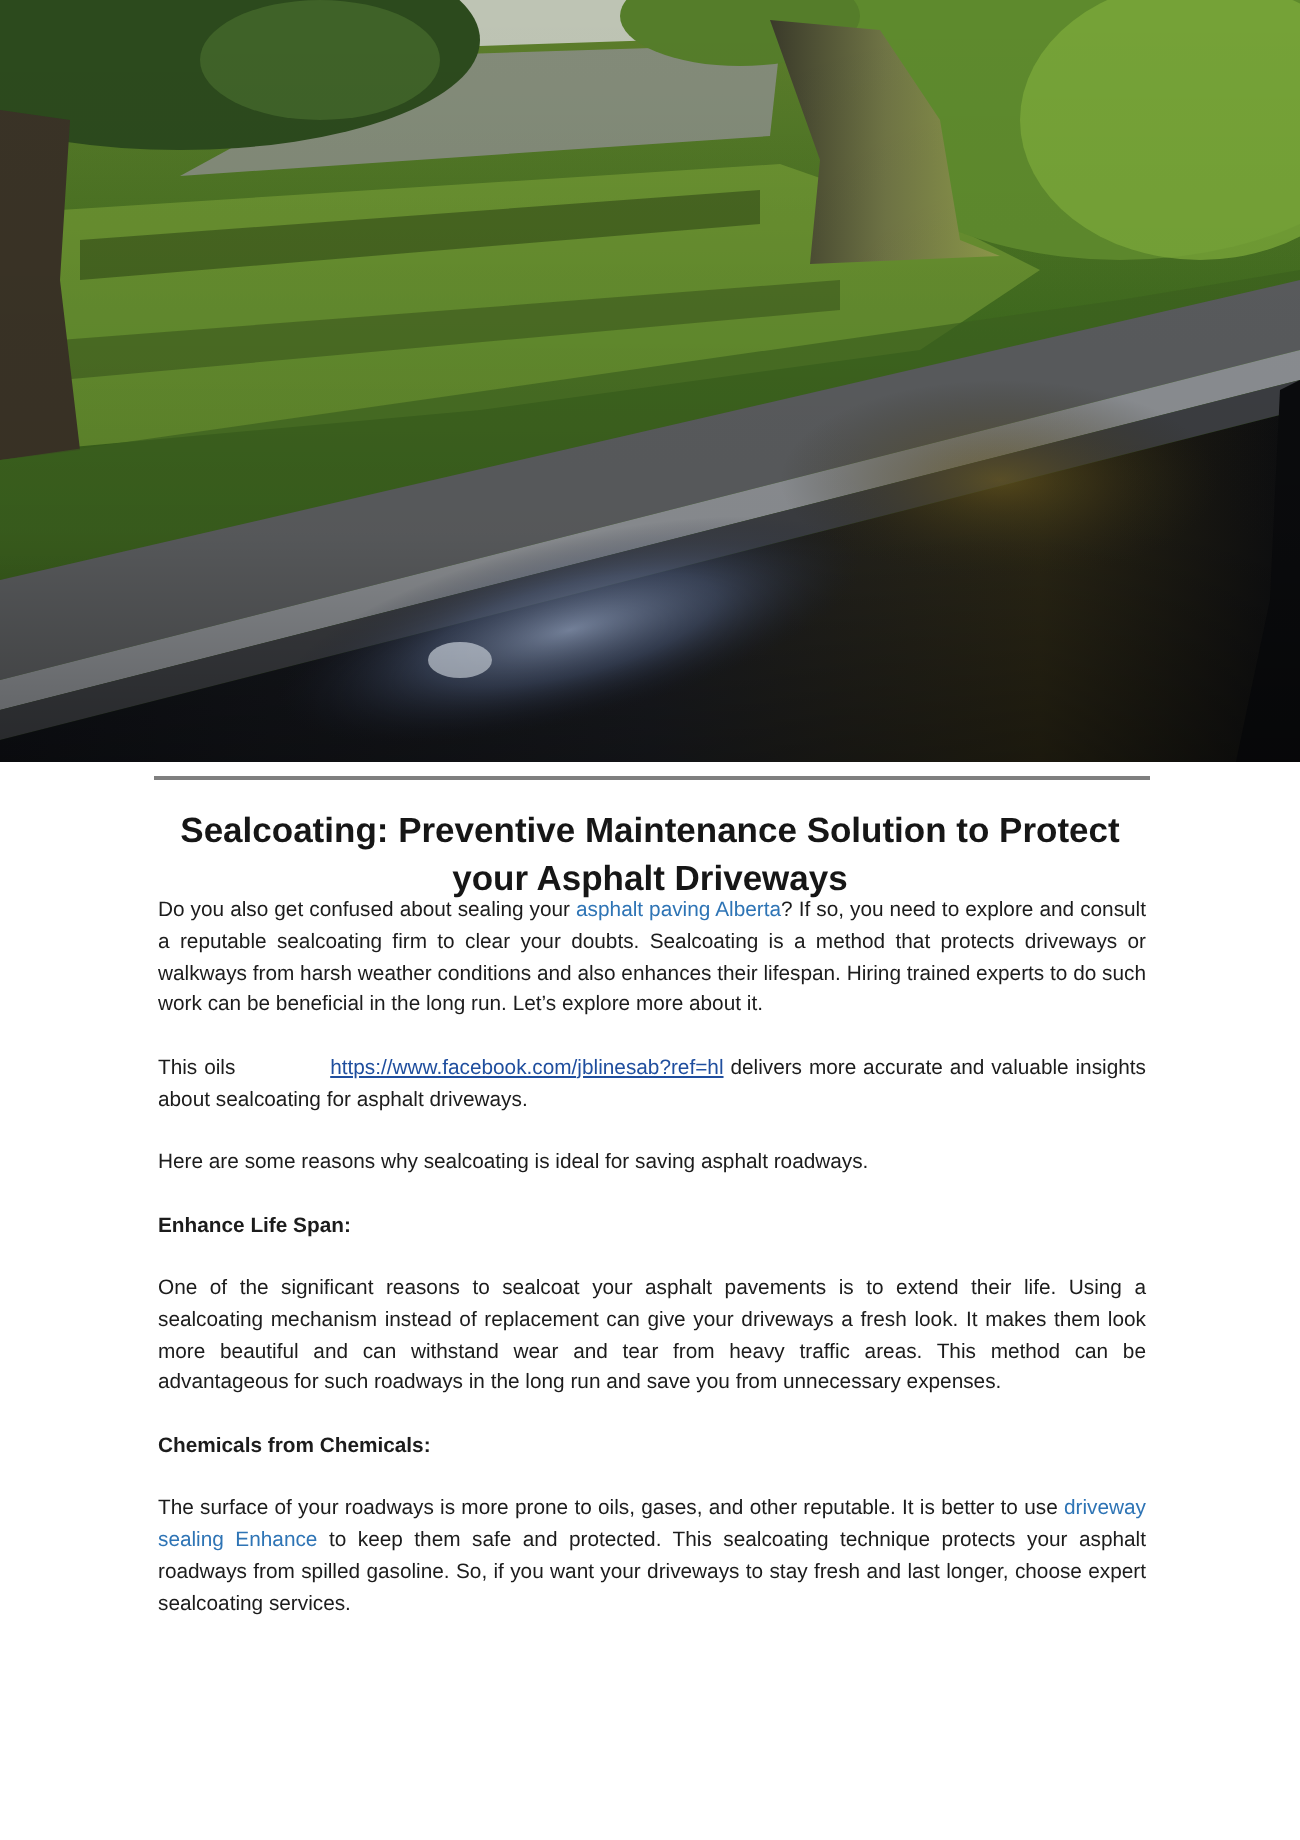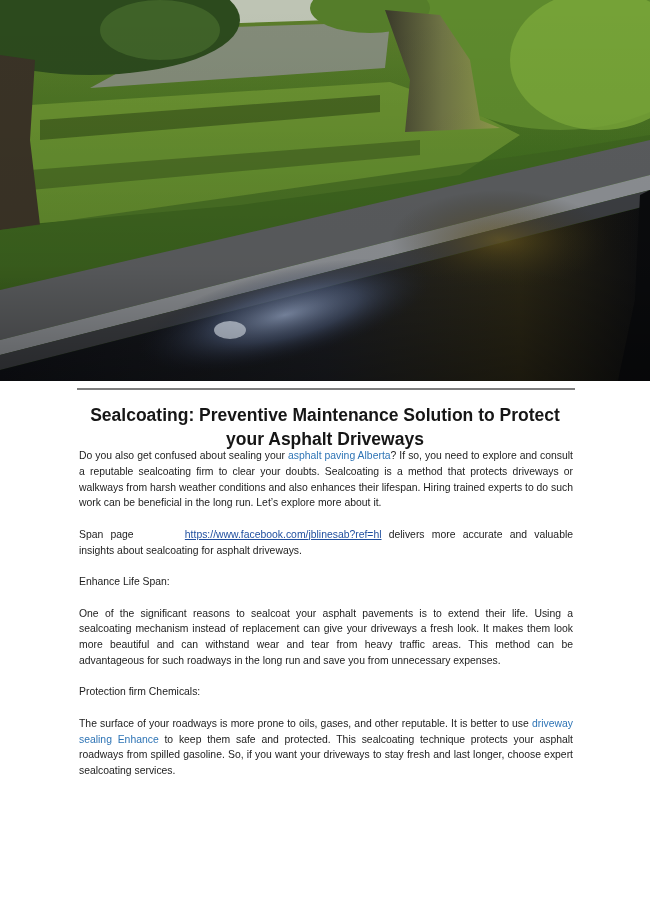--- a/index.html
+++ b/index.html
@@ -12,21 +12,21 @@
     .rule { position: absolute; left: 77px; top: 388px; width: 498px; height: 2px; background: #7f7f7f; }
 
     .title {
       position: absolute; left: 70px; top: 403px; width: 510px;
       text-align: center; font-weight: bold; font-size: 17.5px; line-height: 24px;
       color: #161616; letter-spacing: 0px;
     }
 
     .content { position: absolute; left: 79px; top: 448px; width: 494px; font-size: 10.4px; line-height: 15.75px; color: #1c1c1c; }
     .content p { text-align: justify; margin-bottom: 15.75px; }
-    .content p.heading { font-weight: normal; }
+    .content p.heading { font-weight: bold; }
     .link-alt { color: #2e74b5; text-decoration: none; }
     .link-url { color: #1f4e9e; text-decoration: underline; margin-left: 44px; }
   </style>
 </head>
 <body>
 
 <div class="hero">
   <svg viewBox="0 0 650 381" xmlns="http://www.w3.org/2000/svg">
     <defs>
       <linearGradient id="grassG" x1="0" y1="0" x2="0" y2="1">
@@ -105,21 +105,22 @@
 
 <div class="rule"></div>
 
 <h1 class="title">Sealcoating: Preventive Maintenance Solution to Protect your Asphalt Driveways</h1>
 
 <div class="content">
   <p>
     <span>Do you also get confused about sealing your </span><a class="link-alt">asphalt paving Alberta</a><span>? If so, you need to explore and consult a reputable sealcoating firm to clear your doubts. Sealcoating is a method that protects driveways or walkways from harsh weather conditions and also enhances their lifespan. Hiring trained experts to do such work can be beneficial in the long run. Let’s explore more about it.</span>
   </p>
   <p>
-    <span>Span page </span><a class="link-url">https://www.facebook.com/jblinesab?ref=hl</a><span> delivers more accurate and valuable insights about sealcoating for asphalt driveways.</span>
+    <span>This oils </span><a class="link-url">https://www.facebook.com/jblinesab?ref=hl</a><span> delivers more accurate and valuable insights about sealcoating for asphalt driveways.</span>
   </p>
+  <p>Here are some reasons why sealcoating is ideal for saving asphalt roadways.</p>
   <p class="heading">Enhance Life Span:</p>
   <p>One of the significant reasons to sealcoat your asphalt pavements is to extend their life. Using a sealcoating mechanism instead of replacement can give your driveways a fresh look. It makes them look more beautiful and can withstand wear and tear from heavy traffic areas. This method can be advantageous for such roadways in the long run and save you from unnecessary expenses.</p>
-  <p class="heading">Protection firm Chemicals:</p>
+  <p class="heading">Chemicals from Chemicals:</p>
   <p>
     <span>The surface of your roadways is more prone to oils, gases, and other reputable. It is better to use </span><a class="link-alt">driveway sealing Enhance</a><span> to keep them safe and protected. This sealcoating technique protects your asphalt roadways from spilled gasoline. So, if you want your driveways to stay fresh and last longer, choose expert sealcoating services.</span>
   </p>
 </div>
 
 </body></html>

